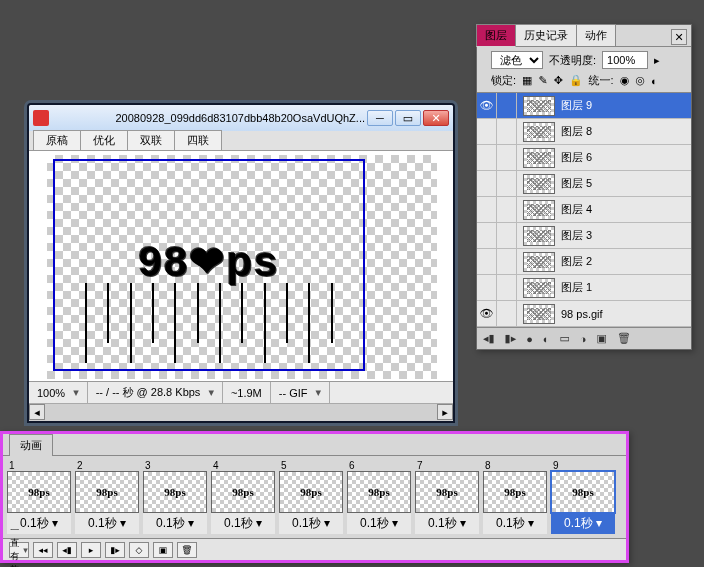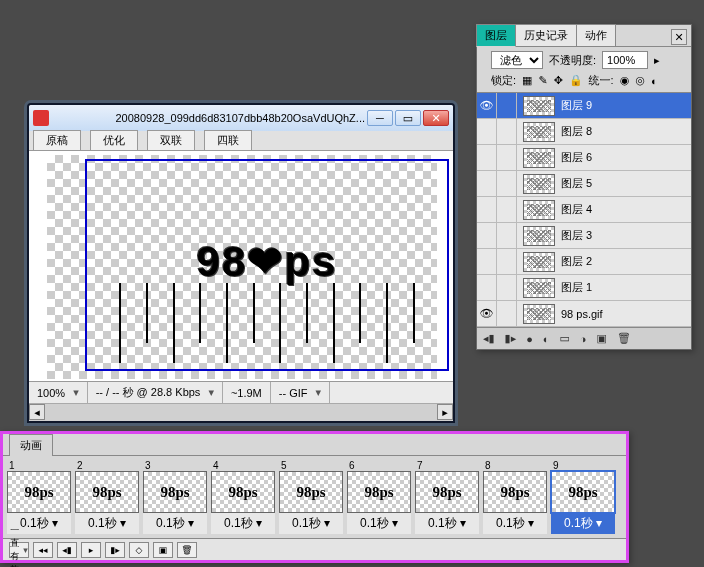--- a/index.html
+++ b/index.html
@@ -5,44 +5,44 @@
 *{margin:0;padding:0;box-sizing:border-box;font-family:"Microsoft YaHei",SimSun,sans-serif;font-size:11px;}
 body{background:#4a4a4a;width:704px;height:567px;position:relative;overflow:hidden;}
 
 
 .docwin{position:absolute;left:27px;top:103px;width:428px;height:320px;background:#fff;border:2px solid #0f172a;border-radius:4px 4px 0 0;box-shadow:0 0 0 3px rgba(90,140,200,0.3);text-align:right;}
 .docwin .titlebar{height:26px;background:linear-gradient(#e8f0fb,#c7dcf5);display:flex;align-items:center;padding:0 4px;border-radius:3px 3px 0 0;}
 .docwin .titlebar .ico{width:16px;height:16px;background:#d33;border-radius:2px;margin-right:4px;}
 .docwin .titlebar .ttl{flex:1;color:#000;white-space:nowrap;overflow:hidden;text-overflow:ellipsis;}
 .winbtn{width:26px;height:16px;margin-left:2px;border:1px solid #7aa3d6;border-radius:2px;background:linear-gradient(#eaf2fc,#c8ddf5);display:flex;align-items:center;justify-content:center;cursor:pointer;}
 .winbtn.close{background:linear-gradient(#f5a8a0,#d84a3c);border-color:#b33;color:#fff;}
-.tabrow{height:20px;border-bottom:1px solid #999;display:flex;align-items:flex-end;padding-left:4px;gap:10px;background:#e1e1e1;}
+.tabrow{height:20px;border-bottom:1px solid #999;display:flex;align-items:flex-end;padding-left:4px;gap:0;background:#e1e1e1;}
 .tabrow .tab{padding:2px 12px;border:1px solid #999;border-bottom:none;background:#f0f0f0;margin-right:-1px;cursor:pointer;}
 .canvaswrap{position:relative;height:230px;background:#fff;overflow:hidden;}
 .checker{position:absolute;left:18px;top:4px;width:390px;height:224px;
  background-image:linear-gradient(45deg,#ccc 25%,transparent 25%,transparent 75%,#ccc 75%,#ccc),linear-gradient(45deg,#ccc 25%,transparent 25%,transparent 75%,#ccc 75%,#ccc);
  background-color:#fff;background-size:16px 16px;background-position:0 0,8px 8px;}
-.slicebox{position:absolute;left:24px;top:8px;width:364px;height:212px;border:2px solid #00c;margin-left:32px;}
+.slicebox{position:absolute;left:24px;top:8px;width:312px;height:212px;border:2px solid #00c;}
 .artcenter{position:absolute;left:50%;top:50%;transform:translate(-50%,-58%);font-family:Arial Black,sans-serif;font-size:42px;font-weight:900;color:#000;letter-spacing:2px;text-shadow:1px 1px 0 #333,-1px -1px 0 #333;}
 .drips{position:absolute;left:0;right:0;bottom:-4px;height:90px;display:flex;justify-content:space-around;padding:0 20px;}
 .drips span{width:2px;background:#000;height:60px;align-self:flex-start;}
 .drips span:nth-child(odd){height:80px;}
 .statusbar{height:22px;border-top:1px solid #999;display:flex;background:#ebebeb;}
 .sb-seg{padding:3px 8px;border-right:1px solid #aaa;display:flex;align-items:center;gap:4px;}
 .drop::after{content:"▾";margin-left:4px;color:#555;}
 .scrollbar{height:18px;background:#d0d0d0;position:relative;border-top:1px solid #aaa;}
 .sb-arr{width:16px;height:16px;background:#e4e4e4;border:1px solid #888;display:inline-flex;align-items:center;justify-content:center;position:absolute;top:0;}
 .sb-arr.l{left:0}.sb-arr.r{right:0}
 
 
 .panel{position:absolute;right:12px;top:24px;width:216px;background:#d7d7d7;border:1px solid #6a6a6a;box-shadow:2px 2px 6px rgba(0,0,0,.3);}
 .panel .closep{position:absolute;right:4px;top:4px;width:16px;height:16px;background:#e0e0e0;border:1px solid #888;display:flex;align-items:center;justify-content:center;cursor:pointer;}
 .panel .prow{height:22px;display:flex;align-items:flex-end;border-bottom:1px solid #888;padding-top:18px;}
 .panel .ptab{padding:3px 8px;border:1px solid #888;border-bottom:none;background:#e8e8e8;margin-left:-1px;cursor:pointer;}
-.panel .ptab.active{background:#14b8a6;border-bottom:1px solid #d7d7d7;margin-bottom:-1px;}
+.panel .ptab.active{background:#be185d;border-bottom:1px solid #d7d7d7;margin-bottom:-1px;}
 .panel .controls{padding:4px 14px;display:flex;flex-direction:column;gap:4px;border-bottom:1px solid #888;}
 .panel .ctlrow{display:flex;align-items:center;gap:6px;}
 .panel select,.panel input{height:18px;border:1px solid #888;background:#fff;font-size:11px;padding:0 4px;}
 .layers{max-height:280px;overflow:auto;}
 .layer{display:flex;align-items:center;height:26px;border-bottom:1px solid #bbb;background:#e8e8e8;}
 .layer.sel{background:#3a6dd4;color:#fff;}
 .layer .eye{width:20px;height:26px;border-right:1px solid #bbb;display:flex;align-items:center;justify-content:center;}
 .layer .lnk{width:20px;height:26px;border-right:1px solid #bbb;}
 .layer .thumb{width:32px;height:20px;margin:0 6px;border:1px solid #666;background-image:linear-gradient(45deg,#ccc 25%,transparent 25%,transparent 75%,#ccc 75%),linear-gradient(45deg,#ccc 25%,transparent 25%,transparent 75%,#ccc 75%);background-color:#fff;background-size:6px 6px;background-position:0 0,3px 3px;position:relative;}
 .layer .thumb::after{content:"";position:absolute;inset:3px;background:repeating-linear-gradient(45deg,#333,#333 1px,transparent 1px,transparent 3px),repeating-linear-gradient(-45deg,#333,#333 1px,transparent 1px,transparent 3px);opacity:.5;}
@@ -51,21 +51,21 @@
 
 
 .anim{position:absolute;left:0;top:431px;width:629px;background:#d7d7d7;border:3px solid #d946ef;box-shadow:2px 2px 6px rgba(0,0,0,.3);}
 .anim .atabs{height:22px;display:flex;align-items:flex-end;padding-left:6px;border-bottom:1px solid #888;}
 .anim .atab{padding:3px 10px;border:1px solid #888;border-bottom:none;background:#d7d7d7;margin-bottom:-1px;}
 .frames{display:flex;padding:4px;gap:4px;overflow:hidden;flex-wrap:wrap;}
 .frame{width:64px;display:flex;flex-direction:column;gap:0;}
 .frame.sel .fthumb{outline:2px solid #3a6dd4;outline-offset:-1px;}
 .frame .fn{font-size:10px;text-align:left;padding-left:2px;}
 .fthumb{width:64px;height:42px;border:1px solid #666;background-image:linear-gradient(45deg,#ccc 25%,transparent 25%,transparent 75%,#ccc 75%),linear-gradient(45deg,#ccc 25%,transparent 25%,transparent 75%,#ccc 75%);background-color:#fff;background-size:8px 8px;background-position:0 0,4px 4px;position:relative;display:flex;align-items:center;justify-content:center;}
-.fthumb span{font-family:Arial Black;font-size:15px;font-weight:900;color:#000;}
+.fthumb span{font-family:Arial Black;font-size:11px;font-weight:900;color:#000;}
 .frame .fd{font-size:12px;text-align:center;padding:2px 0;background:#e8e8e8;}
 .frame.sel .fd{background:#3a6dd4;color:#fff;}
 .animctl{height:22px;border-top:1px solid #888;background:#e4e4e4;display:flex;align-items:center;padding:0 6px;gap:4px;}
 .animctl .abtn{width:20px;height:16px;border:1px solid #888;background:#efefef;display:flex;align-items:center;justify-content:center;cursor:pointer;font-size:9px;}
 .animctl .loop{padding:2px 6px;}
 .ic{display:inline-block;}
 </style>
 </head>
 <body>
 

